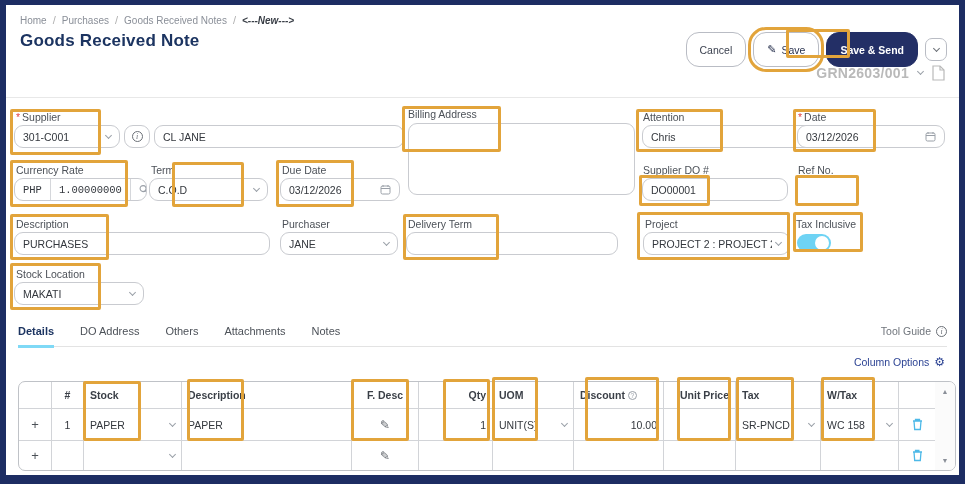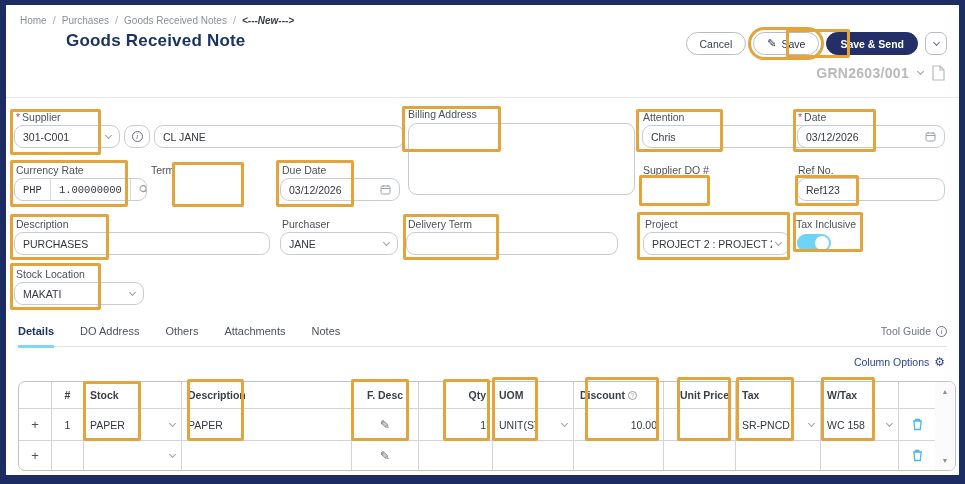--- a/index.html
+++ b/index.html
@@ -8,23 +8,23 @@
   .window { width:965px; height:484px; background:#1d2d63; padding:5px 6px 9px 6px; }
   .page { position:relative; width:953px; height:470px; background:#ffffff; overflow:hidden; }
 
   
   .breadcrumb { position:absolute; left:14px; top:9px; font-size:10px; color:#8a8f98; display:flex; gap:6px; align-items:center; }
   .crumb { cursor:pointer; }
   .crumb-sep { color:#b0b0b0; font-size:11px; }
   .crumb-current { color:#3a3f47; font-weight:bold; font-style:italic; }
 
   
-  .page-title { position:absolute; left:14px; top:26px; font-size:17px; font-weight:bold; color:#1c3461; letter-spacing:.2px;margin-left:46px; }
+  .page-title { position:absolute; left:14px; top:26px; font-size:17px; font-weight:bold; color:#1c3461; letter-spacing:.2px; }
   .actions { position:absolute; right:12px; top:27px; display:flex; gap:7px; align-items:center; }
-  .btn { height:23px; border-radius:13px; font-size:10.5px; display:flex; align-items:center; justify-content:center; padding:0 13px; cursor:pointer; }
+  .btn { height:35px; border-radius:13px; font-size:10.5px; display:flex; align-items:center; justify-content:center; padding:0 13px; cursor:pointer; }
   .btn-outline { background:#fff; border:1px solid #b9bcc4; color:#3c4250; }
   .btn-save { background:#fff; border:1px solid #b9bcc4; color:#2a3350; gap:5px; outline:3px solid #e2a43b; outline-offset:2px; }
   .btn-primary { background:#232f66; border:1px solid #232f66; color:#fff; font-weight:bold; }
   .btn-caret { width:22px; height:23px; border-radius:7px; background:#fff; border:1px solid #b9bcc4; display:flex; align-items:center; justify-content:center; cursor:pointer; }
   .pencil { font-size:11px; color:#2a3350; }
 
   .grn-row { position:absolute; right:14px; top:60px; display:flex; align-items:center; gap:9px; }
   .grn-no { font-size:14px; font-weight:bold; color:#b9b9b9; letter-spacing:.3px; }
 
   .divider { position:absolute; left:0; top:92px; width:953px; border-top:1px solid #e8e8e8; }
@@ -158,36 +158,40 @@
       <span class="seg" style="flex:1;">1.00000000</span>
       <span class="seg" style="width:27px;justify-content:center;">
         <svg width="11" height="11" viewBox="0 0 11 11">
               <circle cx="4.5" cy="4.5" r="3.3" fill="none" stroke="#9aa0a8" stroke-width="1.2"></circle>
               <path d="M7 7l3 3" stroke="#9aa0a8" stroke-width="1.2"></path>
             </svg>
       </span>
     </div>
 
     <div class="flabel" style="left:145px;top:66px;">Term</div>
+    <div class="ctrl" style="left:143px;top:80px;width:119px;">
+          <span class="val">C.O.D</span>
+          <span class="chev"></span>
+        </div>
 
     <div class="flabel" style="left:276px;top:66px;">Due Date</div>
     <div class="ctrl" style="left:274px;top:80px;width:120px;">
           <span class="val">03/12/2026</span>
       <svg width="11" height="11" viewBox="0 0 11 11">
             <rect x="1" y="2" width="9" height="8" rx="1.5" fill="none" stroke="#9aa0a8"></rect>
             <path d="M3 1v2M8 1v2M1 4.5h9" stroke="#9aa0a8" fill="none"></path>
           </svg>
     </div>
 
     <div class="flabel" style="left:637px;top:66px;">Supplier DO #</div>
+    <div class="ctrl" style="left:636px;top:80px;width:146px;">
+          <span class="val">DO00001</span>
+        </div>
 
     <div class="flabel" style="left:792px;top:66px;">Ref No.</div>
-    <div class="ctrl" style="left:791px;top:80px;width:148px;">
-          <span class="val">Ref123</span>
-        </div>
 
     <div class="flabel" style="left:10px;top:120px;">Description</div>
     <div class="ctrl" style="left:8px;top:134px;width:256px;">
           <span class="val">PURCHASES</span>
         </div>
 
     <div class="flabel" style="left:276px;top:120px;">Purchaser</div>
     <div class="ctrl" style="left:274px;top:134px;width:118px;">
           <span class="val">JANE</span>
           <span class="chev"></span>

